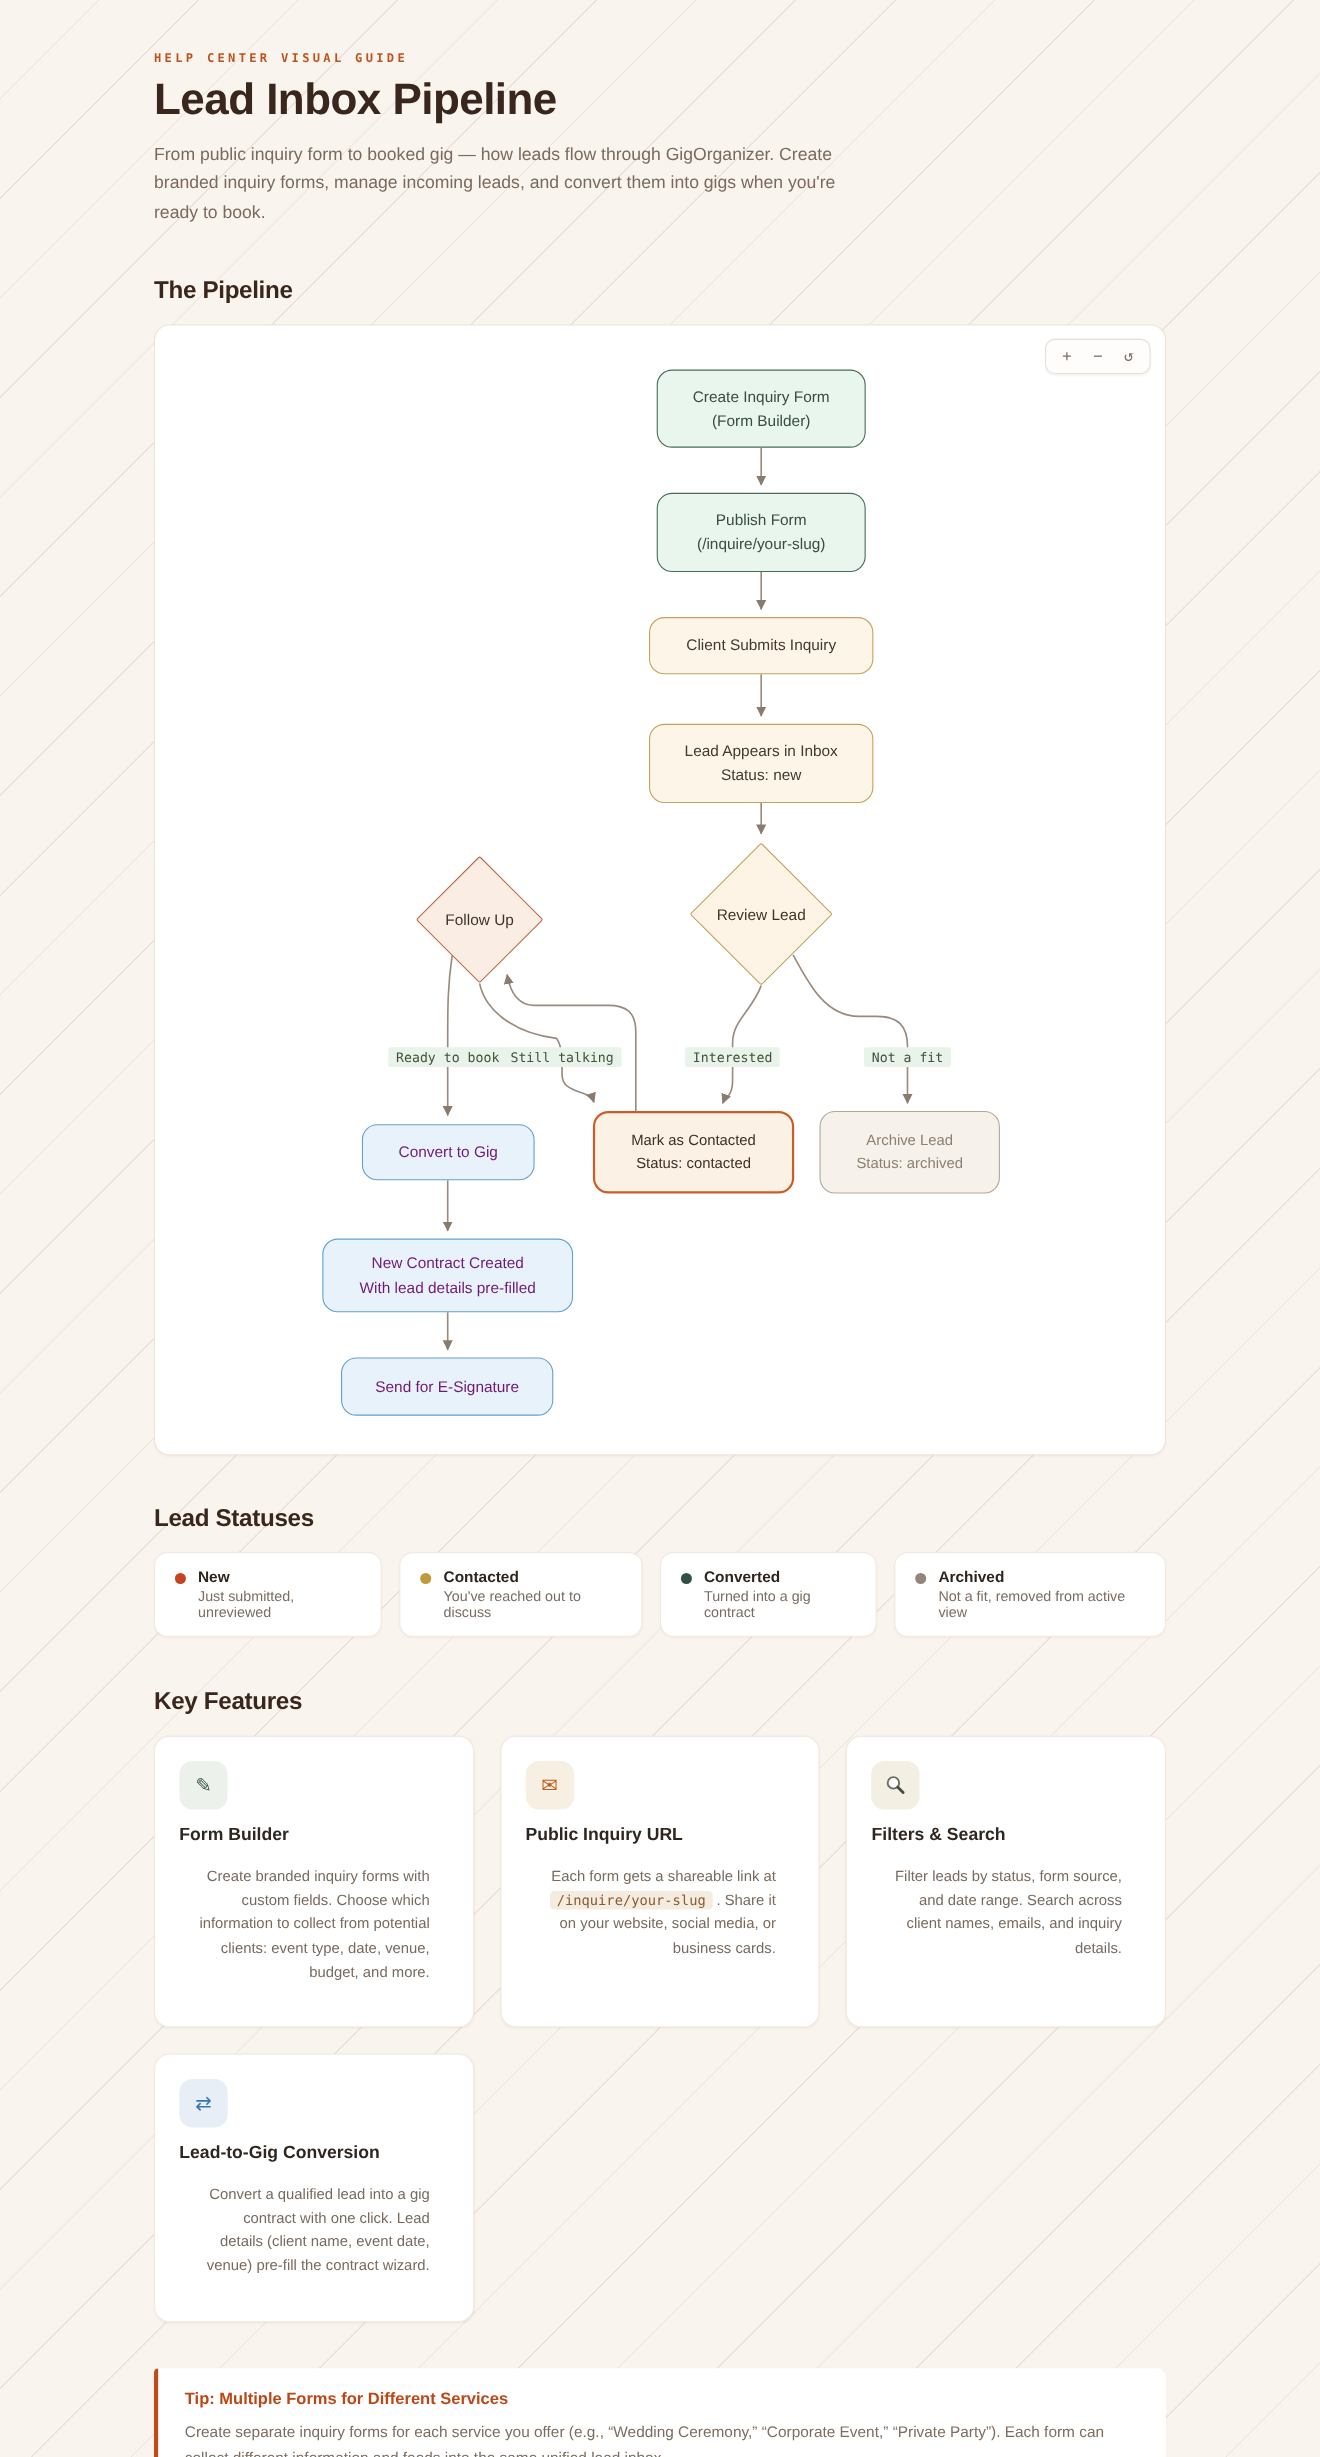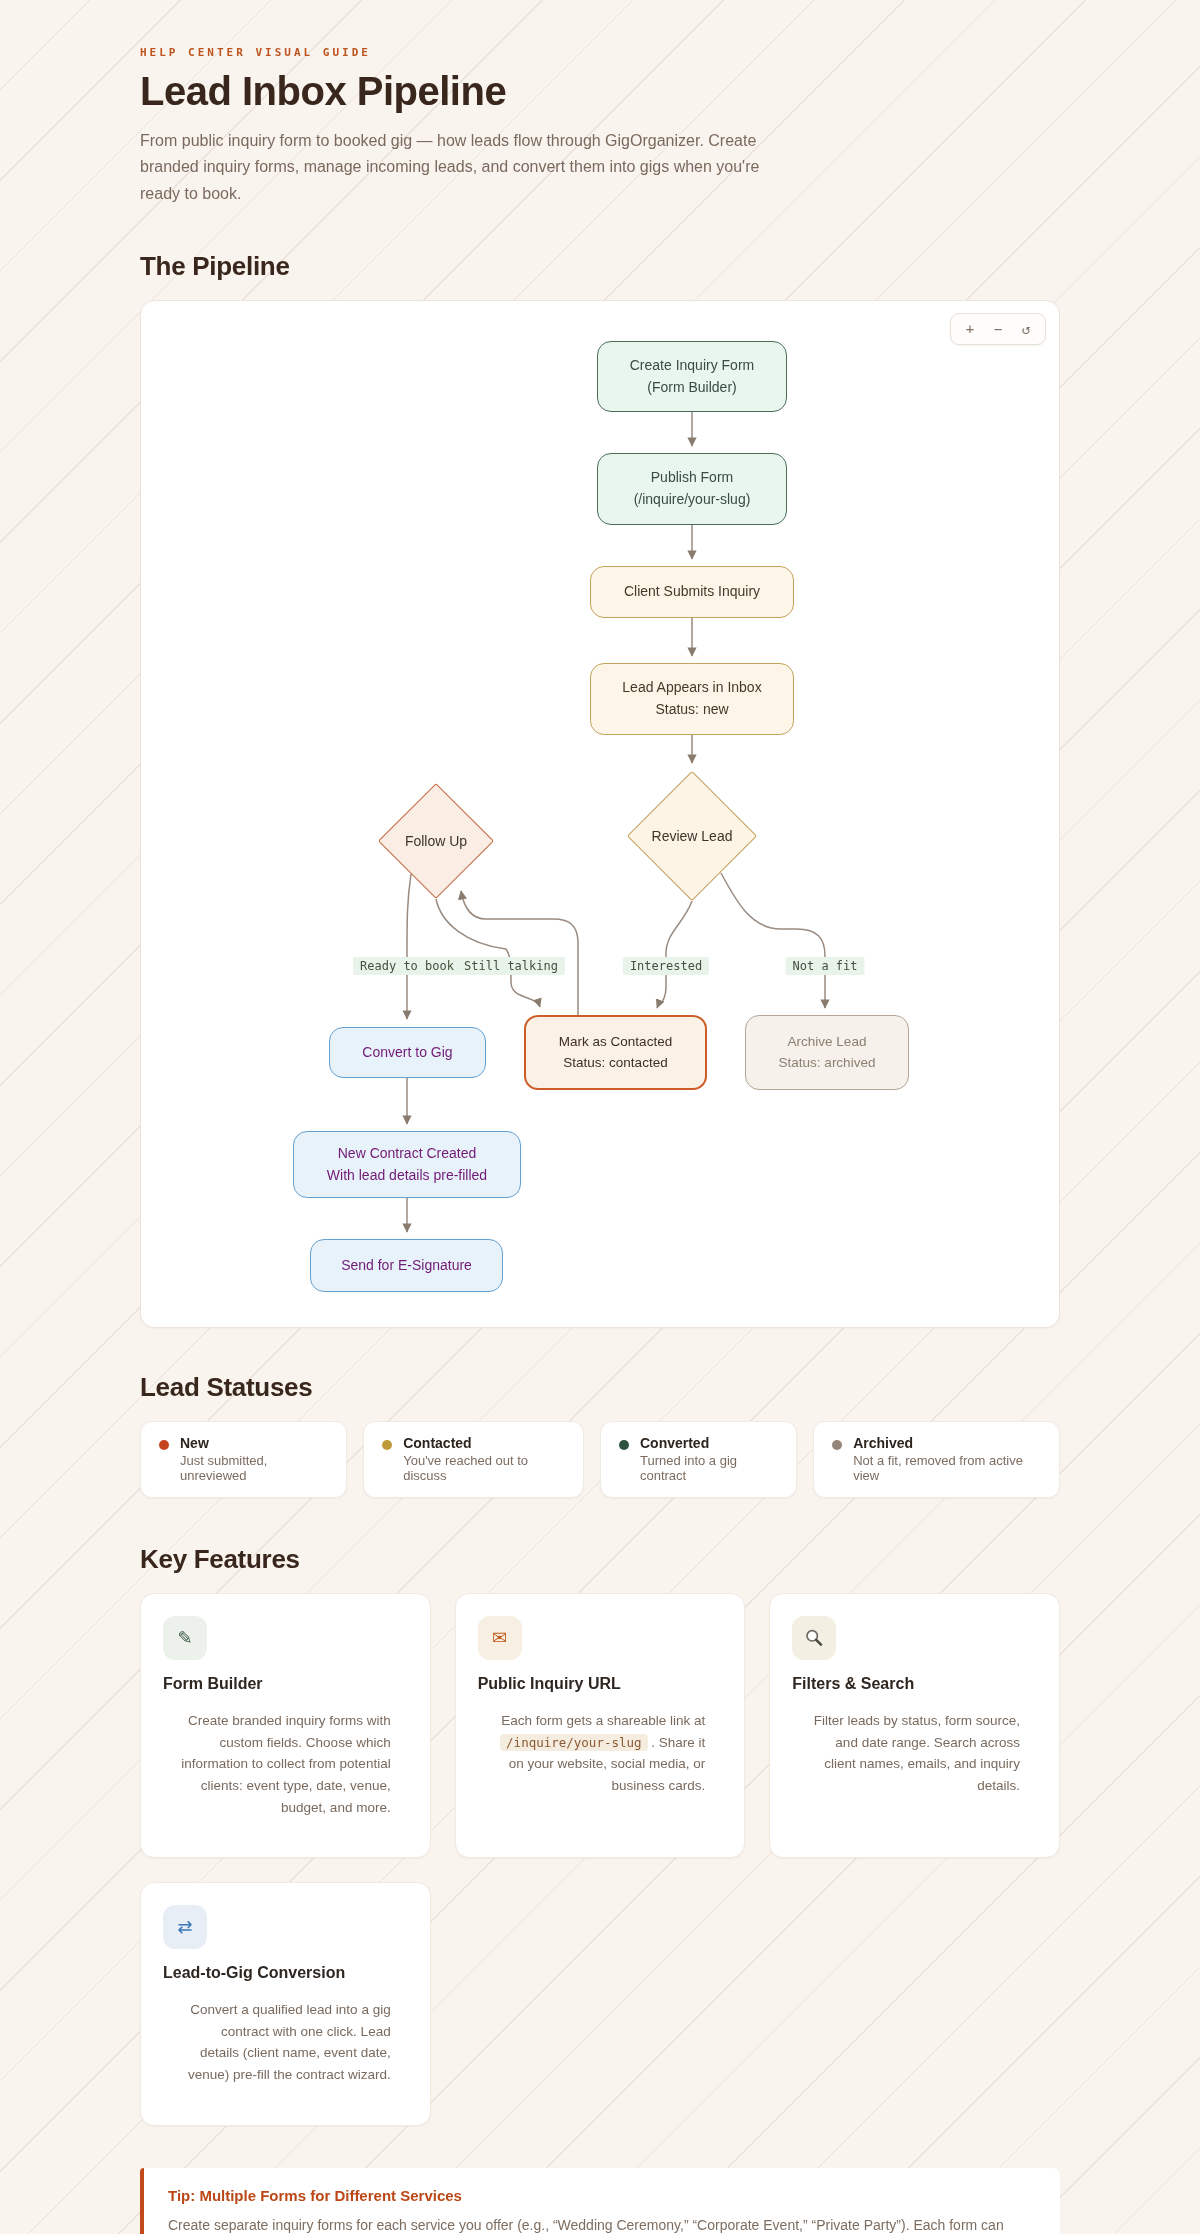--- a/index.html
+++ b/index.html
@@ -10,21 +10,21 @@
     background-image:repeating-linear-gradient(135deg,transparent 0px,transparent 63px,#e9e1da 63px,#e9e1da 64px);
     color:#38271d;
   }
   .page{width:920px;margin:0 auto;padding:46px 0 48px;}
 
   
   .eyebrow{font-family:"DejaVu Sans Mono",monospace;font-size:11px;font-weight:bold;
     letter-spacing:3px;color:#bd531f;margin:0 0 10px;}
   h1.title{font-size:40px;font-weight:700;color:#39261c;margin:0 0 14px;letter-spacing:-0.5px;}
   .desc{font-size:16px;line-height:1.65;color:#7a6a5e;max-width:640px;margin:0 0 44px;}
-  h2.section{font-size:26px;font-weight:700;color:#39261c;margin:12px 0 18px;letter-spacing:-0.3px;}
+  h2.section{font-size:22px;font-weight:700;color:#39261c;margin:12px 0 18px;letter-spacing:-0.3px;}
 
   
   .panel{position:relative;width:918px;height:1026px;background:#ffffff;
     border:1px solid #ece4dc;border-radius:14px;margin-bottom:44px;box-shadow:0 1px 2px rgba(90,70,50,0.04);}
   .zoomctl{position:absolute;top:12px;right:13px;display:flex;align-items:center;gap:2px;
     background:#fffdfb;border:1px solid #e8e0d7;border-radius:9px;padding:3px 6px;box-shadow:0 1px 2px rgba(90,70,50,0.06);z-index:5;}
   .zoomctl button{border:none;background:transparent;width:26px;height:24px;font-size:14px;
     color:#7d6f64;cursor:pointer;font-family:"DejaVu Sans Mono",monospace;padding:0;line-height:24px;}
   .flow-svg{position:absolute;left:0;top:0;}
 
@@ -147,21 +147,21 @@
 
     <div class="edge-label" style="left:266px;top:656px;">Ready to book</div>
     <div class="edge-label" style="left:370px;top:656px;">Still talking</div>
     <div class="edge-label" style="left:525px;top:656px;">Interested</div>
     <div class="edge-label" style="left:684px;top:656px;">Not a fit</div>
 
     <div class="node n-blue" style="left:188px;top:726px;width:157px;height:51px;">
       <div>Convert to Gig</div>
     </div>
 
-    <div class="node n-mark" style="left:383px;top:714px;width:183px;height:75px;font-size:13.5px;text-align:center;">
+    <div class="node n-mark" style="left:398px;top:714px;width:183px;height:75px;font-size:13.5px;text-align:center;">
       <div>Mark as Contacted</div>
       <div>Status: contacted</div>
     </div>
 
     <div class="node n-gray" style="left:604px;top:714px;width:164px;height:75px;font-size:13.5px;">
       <div>Archive Lead</div>
       <div>Status: archived</div>
     </div>
 
     <div class="node n-blue" style="left:152px;top:830px;width:228px;height:67px;">

